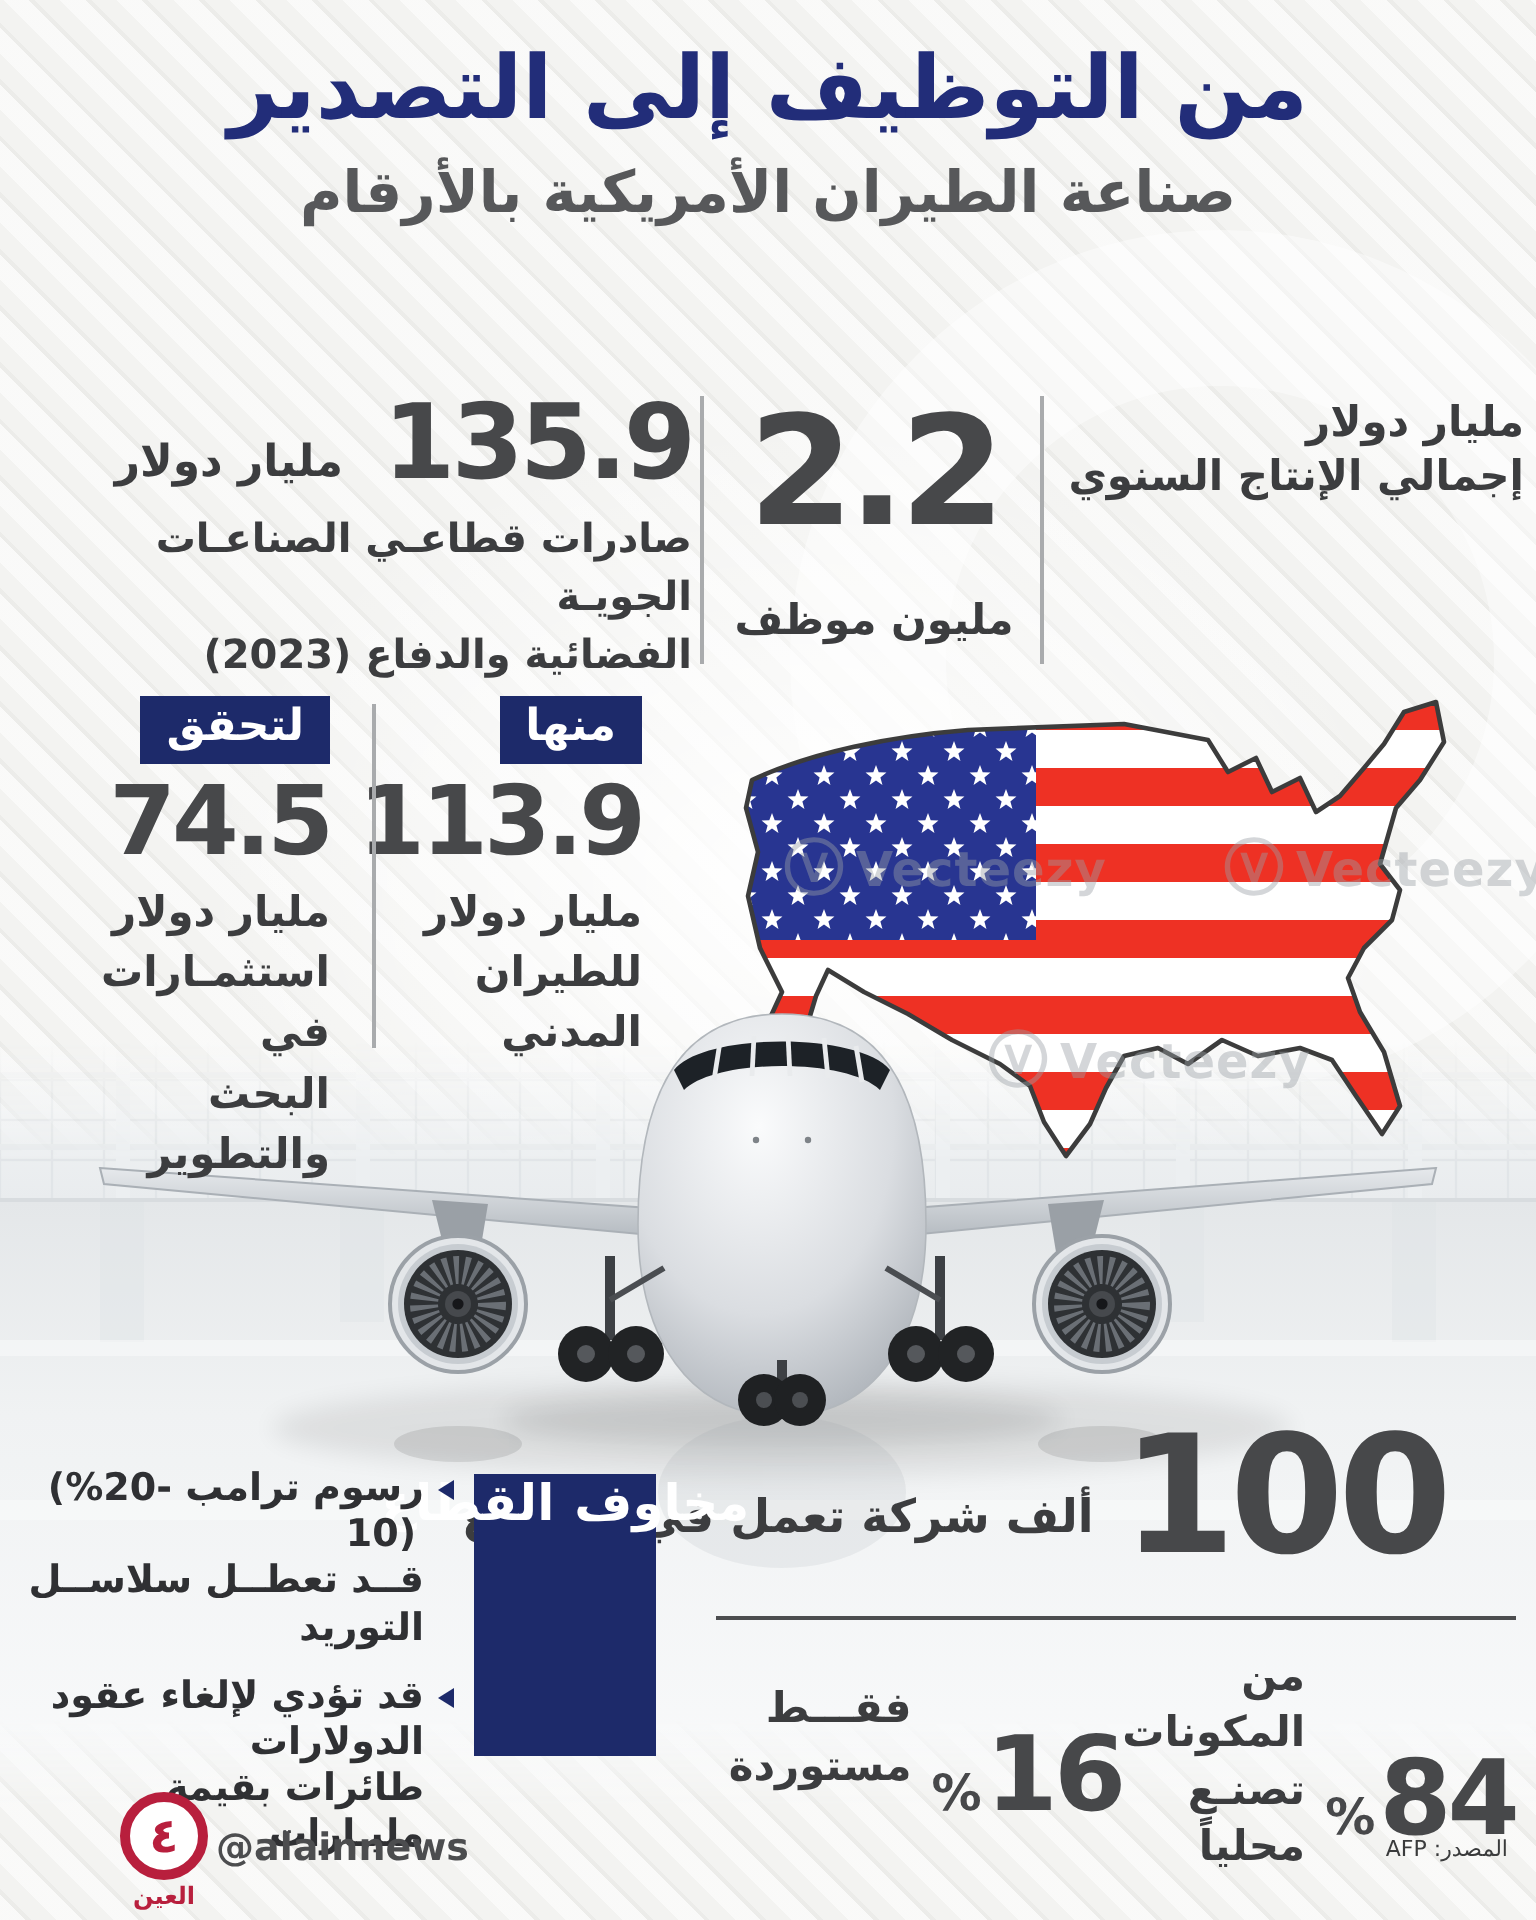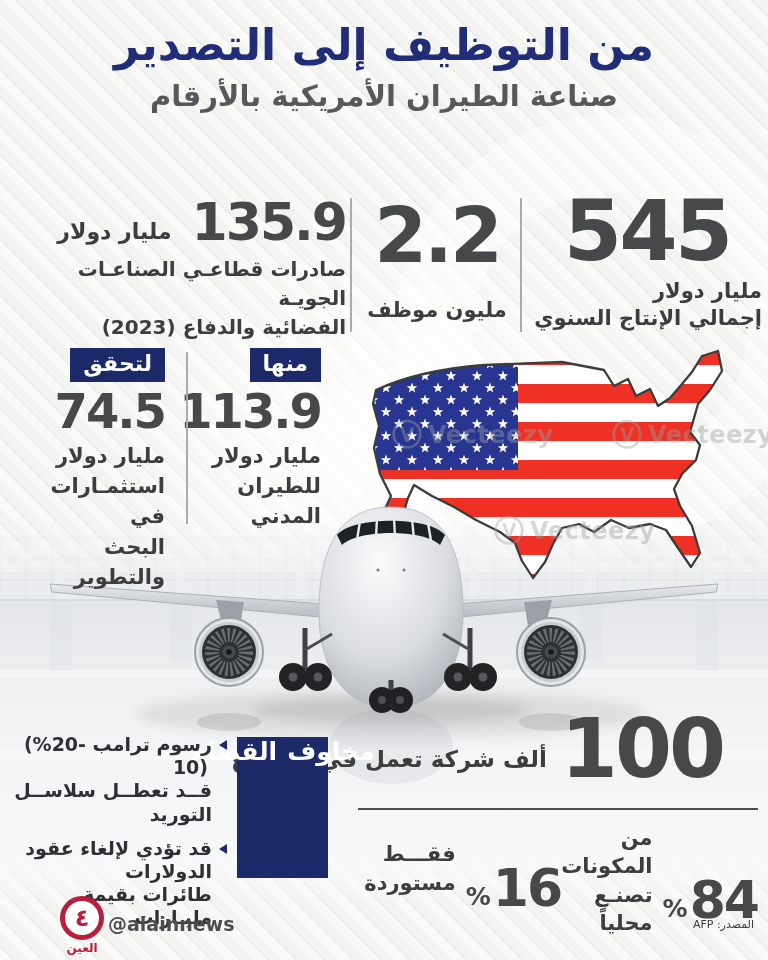--- a/index.html
+++ b/index.html
@@ -131,21 +131,20 @@
 <div class="page">
 
   <div class="bg-ring"></div>
 
   <div class="header">
     <div class="title">من التوظيف إلى التصدير</div>
     <div class="subtitle">صناعة الطيران الأمريكية بالأرقام</div>
   </div>
 
   <div class="r1-col col-545">
-    <div class="big-num">545</div>
     <div class="labels stat-label">
       <div>مليار دولار</div>
       <div>إجمالي الإنتاج السنوي</div>
     </div>
   </div>
   <div class="vdiv vd-a"></div>
 
   <div class="r1-col col-22">
     <div class="big-num">2.2</div>
     <div class="labels stat-label">مليون موظف</div>

